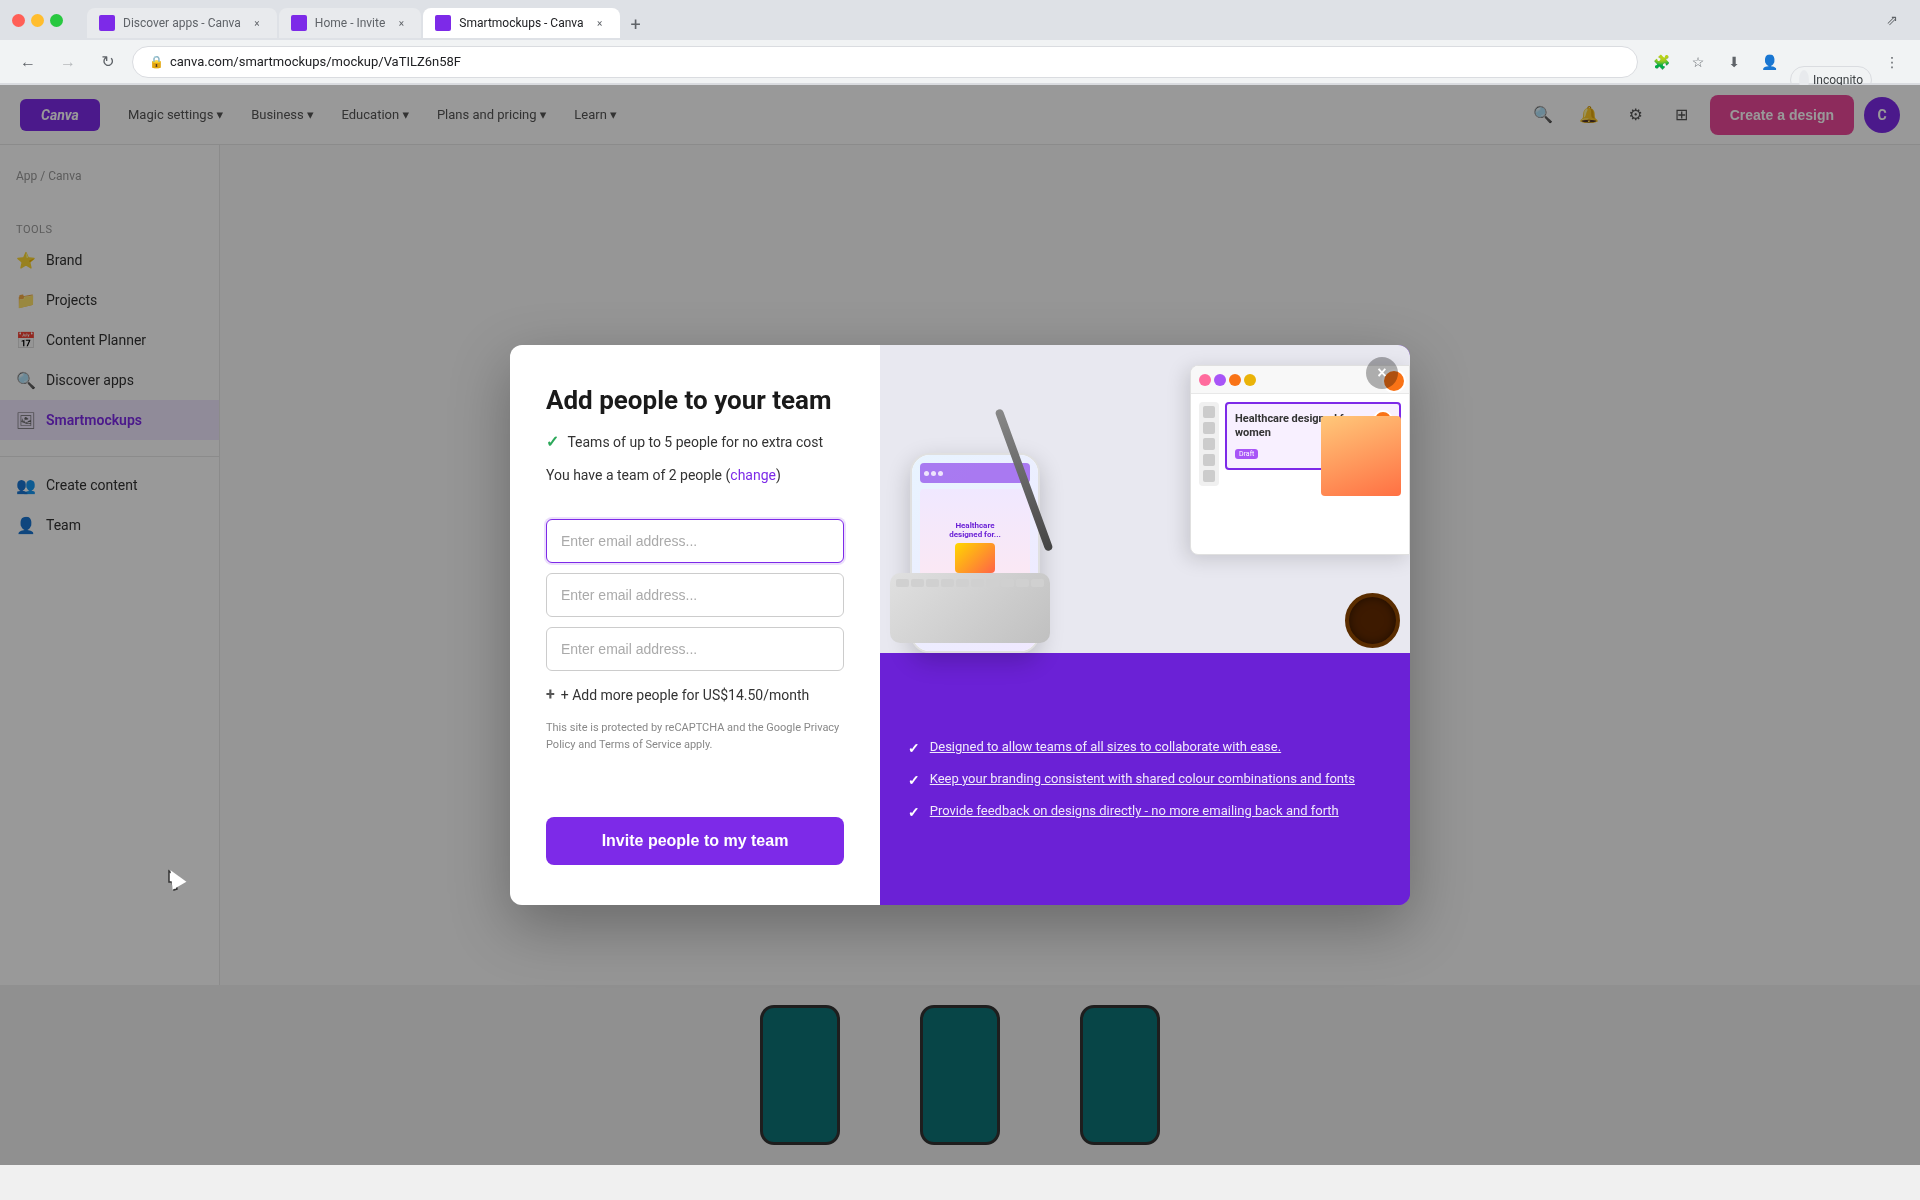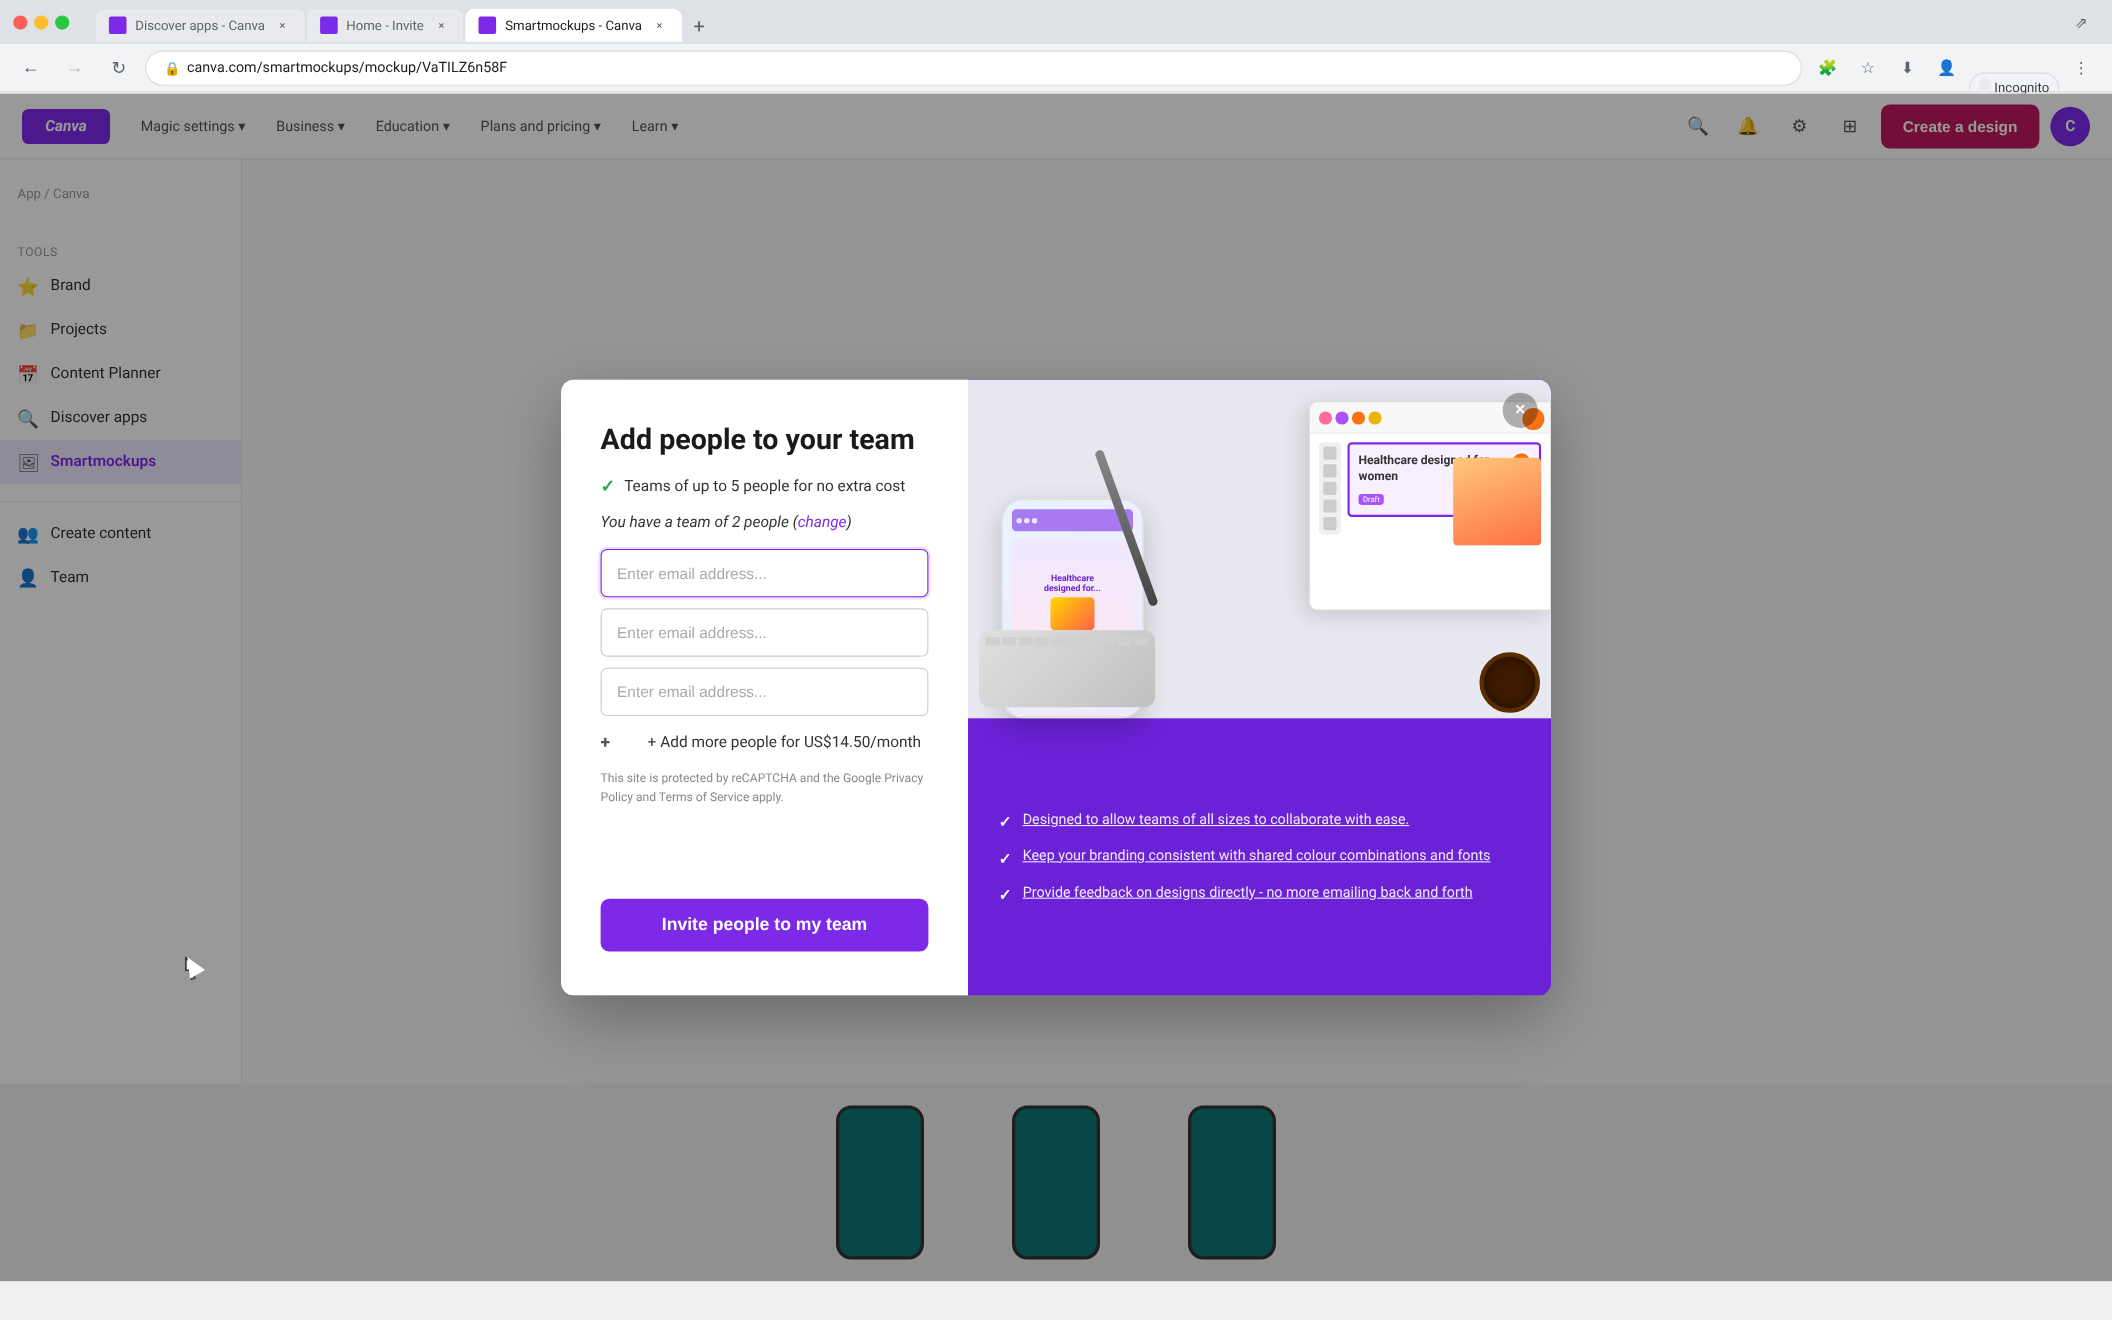--- a/index.html
+++ b/index.html
@@ -227,21 +227,21 @@
       height: 36px;
       border-radius: 50%;
       display: flex;
       align-items: center;
       justify-content: center;
       font-size: 16px;
       color: #555;
       cursor: pointer;
     }
     .nav-create-btn {
-      background: #be185d;
+      background: #ec4899;
       color: white;
       border: none;
       padding: 0 20px;
       height: 40px;
       border-radius: 8px;
       font-size: 14px;
       font-weight: 600;
       cursor: pointer;
     }
     .nav-avatar {
@@ -360,22 +360,21 @@
       font-size: 16px;
       font-weight: bold;
     }
     .feature-text {
       font-size: 14px;
       color: #333;
     }
     .team-info {
       font-size: 14px;
       color: #333;
-      margin-bottom: 16px;
-      font-style: italic;
+      margin-bottom: 36px;
     }
     .change-link {
       color: #7d2ae8;
       text-decoration: none;
     }
     .email-inputs {
       display: flex;
       flex-direction: column;
       gap: 10px;
       margin-bottom: 14px;
@@ -855,21 +854,21 @@
         </div>
 
         <div class="email-inputs">
           <input class="email-input" type="email" placeholder="Enter email address..." style="">
           <input class="email-input" type="email" placeholder="Enter email address..." style="">
           <input class="email-input" type="email" placeholder="Enter email address..." style="">
         </div>
 
         <div class="add-more">
           <span class="add-more-icon">+</span>
-          <span style="font-size:14px;color:#333;margin-left:28px;">+ Add more people for US$14.50/month</span>
+          <span style="font-size:14px;color:#333;">+ Add more people for US$14.50/month</span>
         </div>
 
         <div class="recaptcha-text">
           <span>This site is protected by reCAPTCHA and the Google Privacy Policy and Terms of Service apply.</span>
         </div>
 
         <button class="invite-btn">Invite people to my team</button>
       </div>
 
       <div class="modal-right">

